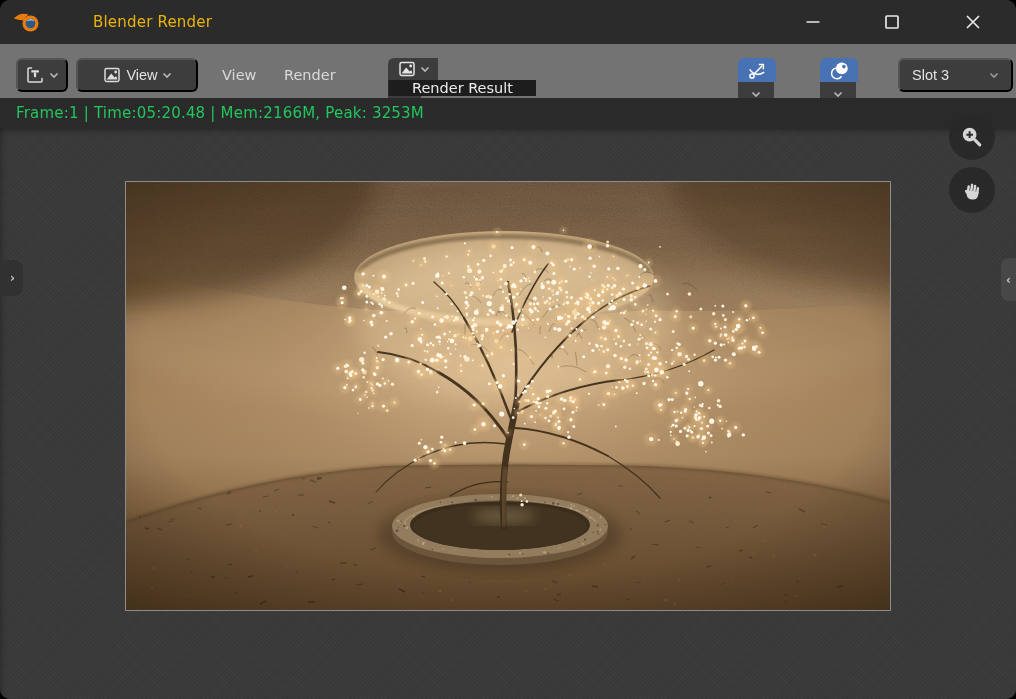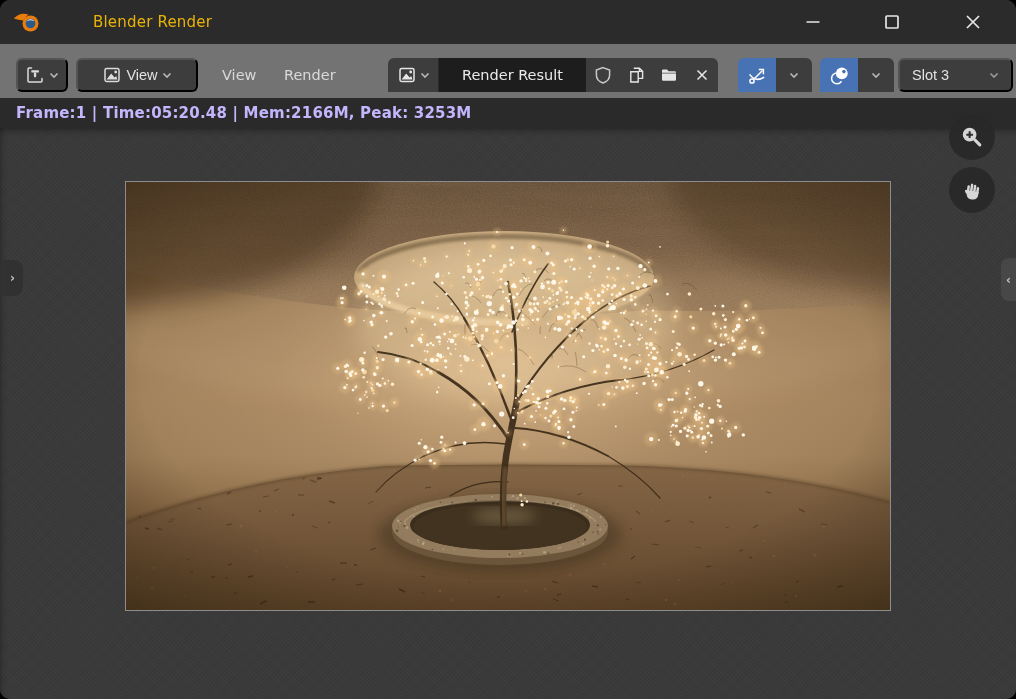--- a/index.html
+++ b/index.html
@@ -7,30 +7,30 @@
   .window{position:absolute;inset:0;background:#2b2b2b;border-radius:10px;overflow:hidden;box-shadow:inset 0 0 0 1px rgba(255,255,255,.04);}
   
   .titlebar{position:absolute;left:0;top:0;right:0;height:44px;background:#2b2b2b;}
   .logo{position:absolute;left:13px;top:9px;width:30px;height:26px;}
   .wtitle{position:absolute;left:57px;top:0;height:44px;line-height:44px;font-size:15px;color:#eab308;letter-spacing:.2px;margin-left:36px;}
   .wbtn{position:absolute;top:0;width:48px;height:44px;display:flex;align-items:center;justify-content:center;background:transparent;border:none;cursor:default;}
   
   .toolbar{position:absolute;left:0;top:44px;right:0;height:54px;background:#737373;}
   .tbtn{position:absolute;top:14px;height:34px;background:#3d3d3d;border-radius:6px;display:flex;align-items:center;justify-content:center;gap:4px;box-sizing:border-box;}
   .menu-item{position:absolute;top:14px;height:34px;display:flex;align-items:center;justify-content:center;color:#d9d9d9;font-size:14.5px;border-radius:5px;padding:0 12px;}
-  .grp{position:absolute;top:14px;height:48px;display:flex;border-radius:6px;overflow:hidden;}
+  .grp{position:absolute;top:14px;height:48px;display:flex;border-radius:6px;overflow:hidden;flex-direction:column;}
   .seg{height:34px;display:flex;align-items:center;justify-content:center;background:#3d3d3d;}
   .seg + .seg{border-left:1px solid #2b2b2b;}
   .seg.blue{background:#4772b3;}
   .namefield{background:#1d1d1d;color:#eaeaea;font-size:14.5px;display:flex;align-items:center;justify-content:center;}
   .label{color:#e3e3e3;font-size:14.5px;}
   .chev{display:block;}
   
   .statsbar{position:absolute;left:0;top:98px;right:0;height:30px;background:#2a2a2a;display:flex;align-items:center;}
-  .stats-text{margin-left:16px;font-size:15px;font-weight:700;color:#c4b5fd;letter-spacing:.2px;}
+  .stats-text{margin-left:16px;font-size:15px;font-weight:400;color:#22c55e;letter-spacing:.2px;}
   
   .canvas{position:absolute;left:0;top:128px;right:0;bottom:0;background-color:#3a3a3a;
     background-image:repeating-linear-gradient(45deg,rgba(255,255,255,.016) 0 1px,transparent 1px 3px),
                      repeating-linear-gradient(-45deg,rgba(0,0,0,.05) 0 1px,transparent 1px 3px);
     box-shadow:inset 0 9px 7px -7px rgba(0,0,0,.38), inset 7px 0 6px -6px rgba(0,0,0,.3);}
   .render-image{position:absolute;left:126px;top:54px;width:764px;height:428px;box-shadow:0 0 0 1px #8d8d8d;background:#6b5138;}
   .render-image svg{display:block;width:764px;height:428px;}
   .float-circle{position:absolute;width:46px;height:46px;border-radius:50%;background:rgba(40,40,40,.92);display:flex;align-items:center;justify-content:center;border:none;z-index:5;}
   .edge-tab{position:absolute;display:flex;align-items:center;justify-content:center;z-index:4;color:#c3c3c3;font-size:12px;font-weight:bold;}
   #tab-left{left:2px;top:132px;width:21px;height:36px;background:#313131;border-radius:0 9px 9px 0;}

